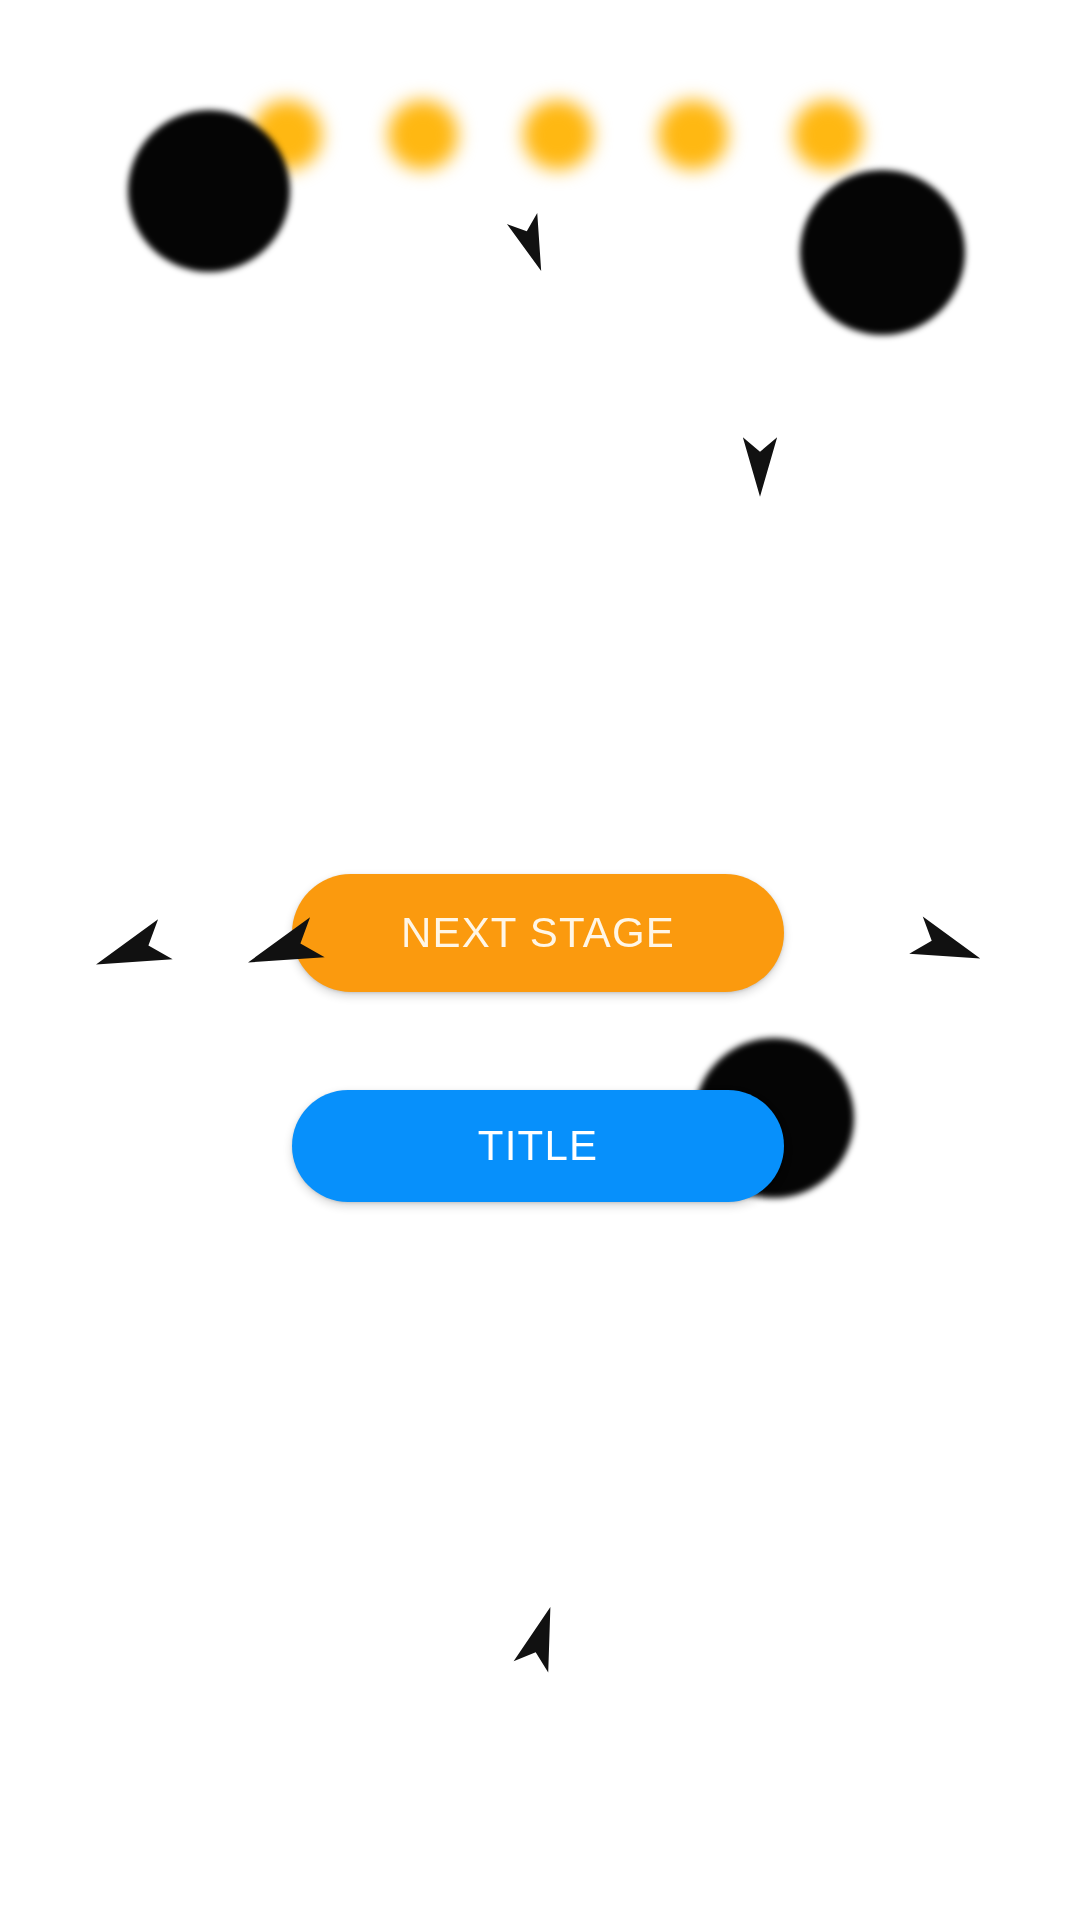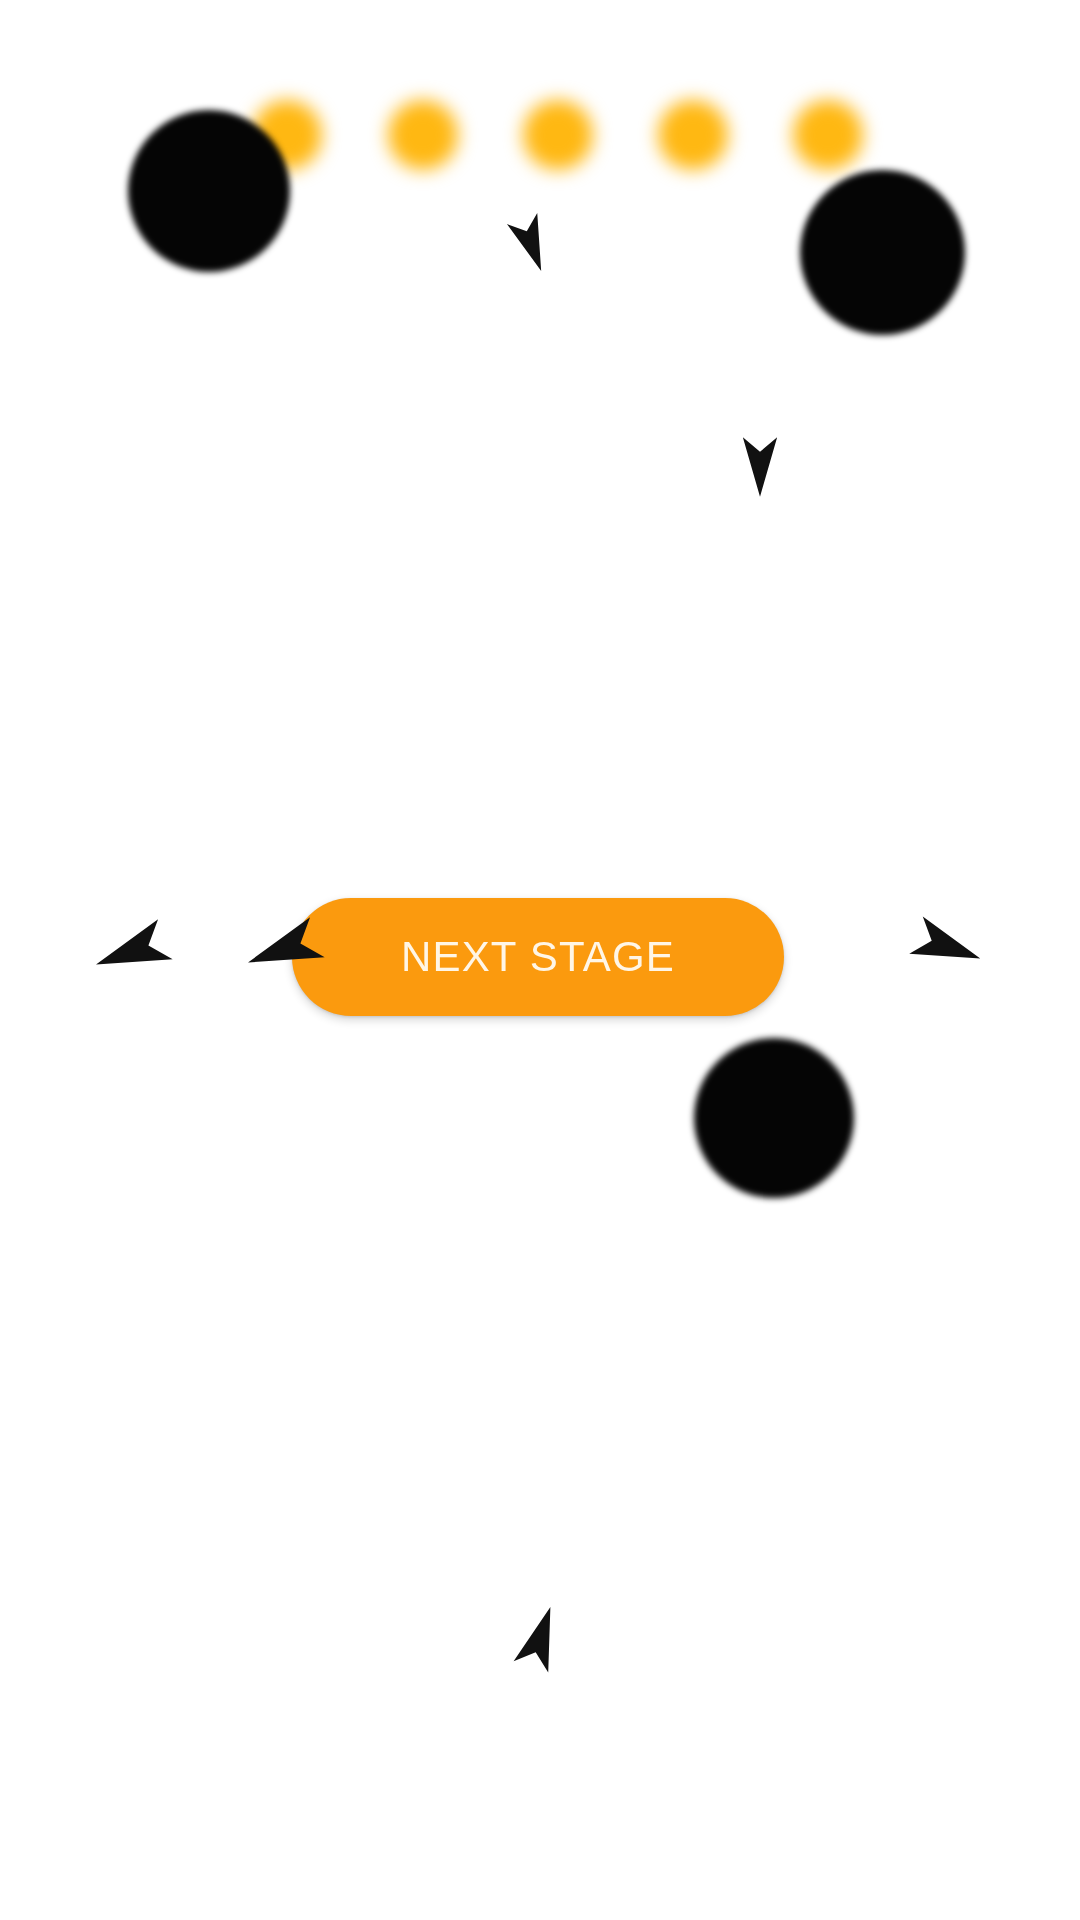--- a/index.html
+++ b/index.html
@@ -48,21 +48,21 @@
     padding: 0;
     box-sizing: border-box;
     cursor: pointer;
     box-shadow: 0 4px 10px rgba(0,0,0,0.16), 0 1px 3px rgba(0,0,0,0.12);
     letter-spacing: 1.2px;
     white-space: nowrap;
     user-select: none;
   }
   #next-stage-button {
     left: 292px;
-    top: 898px;
+    top: 874px;
     width: 492px;
     height: 118px;
     background: #fb9a0e;
     font-size: 42px;
     color: #fff6e6;
   }
   #title-button {
     left: 292px;
     top: 1090px;
     width: 492px;
@@ -101,20 +101,23 @@
   <div id="blob-layer">
       <div class="blob soft" style="left: 128px; top: 110px; width: 162px; height: 162px; background: rgb(5, 5, 5);"></div>
       <div class="blob soft" style="left: 800px; top: 170px; width: 165px; height: 165px; background: rgb(5, 5, 5);"></div>
       <div class="blob soft" style="left: 694px; top: 1038px; width: 160px; height: 160px; background: rgb(5, 5, 5);"></div>
     </div>
 
   <button class="pill" id="next-stage-button" style="background: rgb(251, 154, 14); color: rgb(255, 246, 230);">
     <span>NEXT STAGE</span>
   </button>
 
+  <button class="pill" id="title-button" style="background: rgb(7, 144, 251); color: rgb(255, 255, 255);">
+    <span>TITLE</span>
+  </button>
 
   <div id="cursor-layer">
       <div class="cursor" style="left: 500px; top: 212px; width: 62px; height: 62px; transform: rotate(160deg);">
         <svg viewBox="0 0 100 100" width="62" height="62">
           <path d="M 50 2 L 76 92 L 50 70 L 24 92 Z"></path>
         </svg>
       </div>
       <div class="cursor" style="left: 727px; top: 432px; width: 66px; height: 66px; transform: rotate(180deg);">
         <svg viewBox="0 0 100 100" width="66" height="66">
           <path d="M 50 2 L 76 92 L 50 70 L 24 92 Z"></path>

